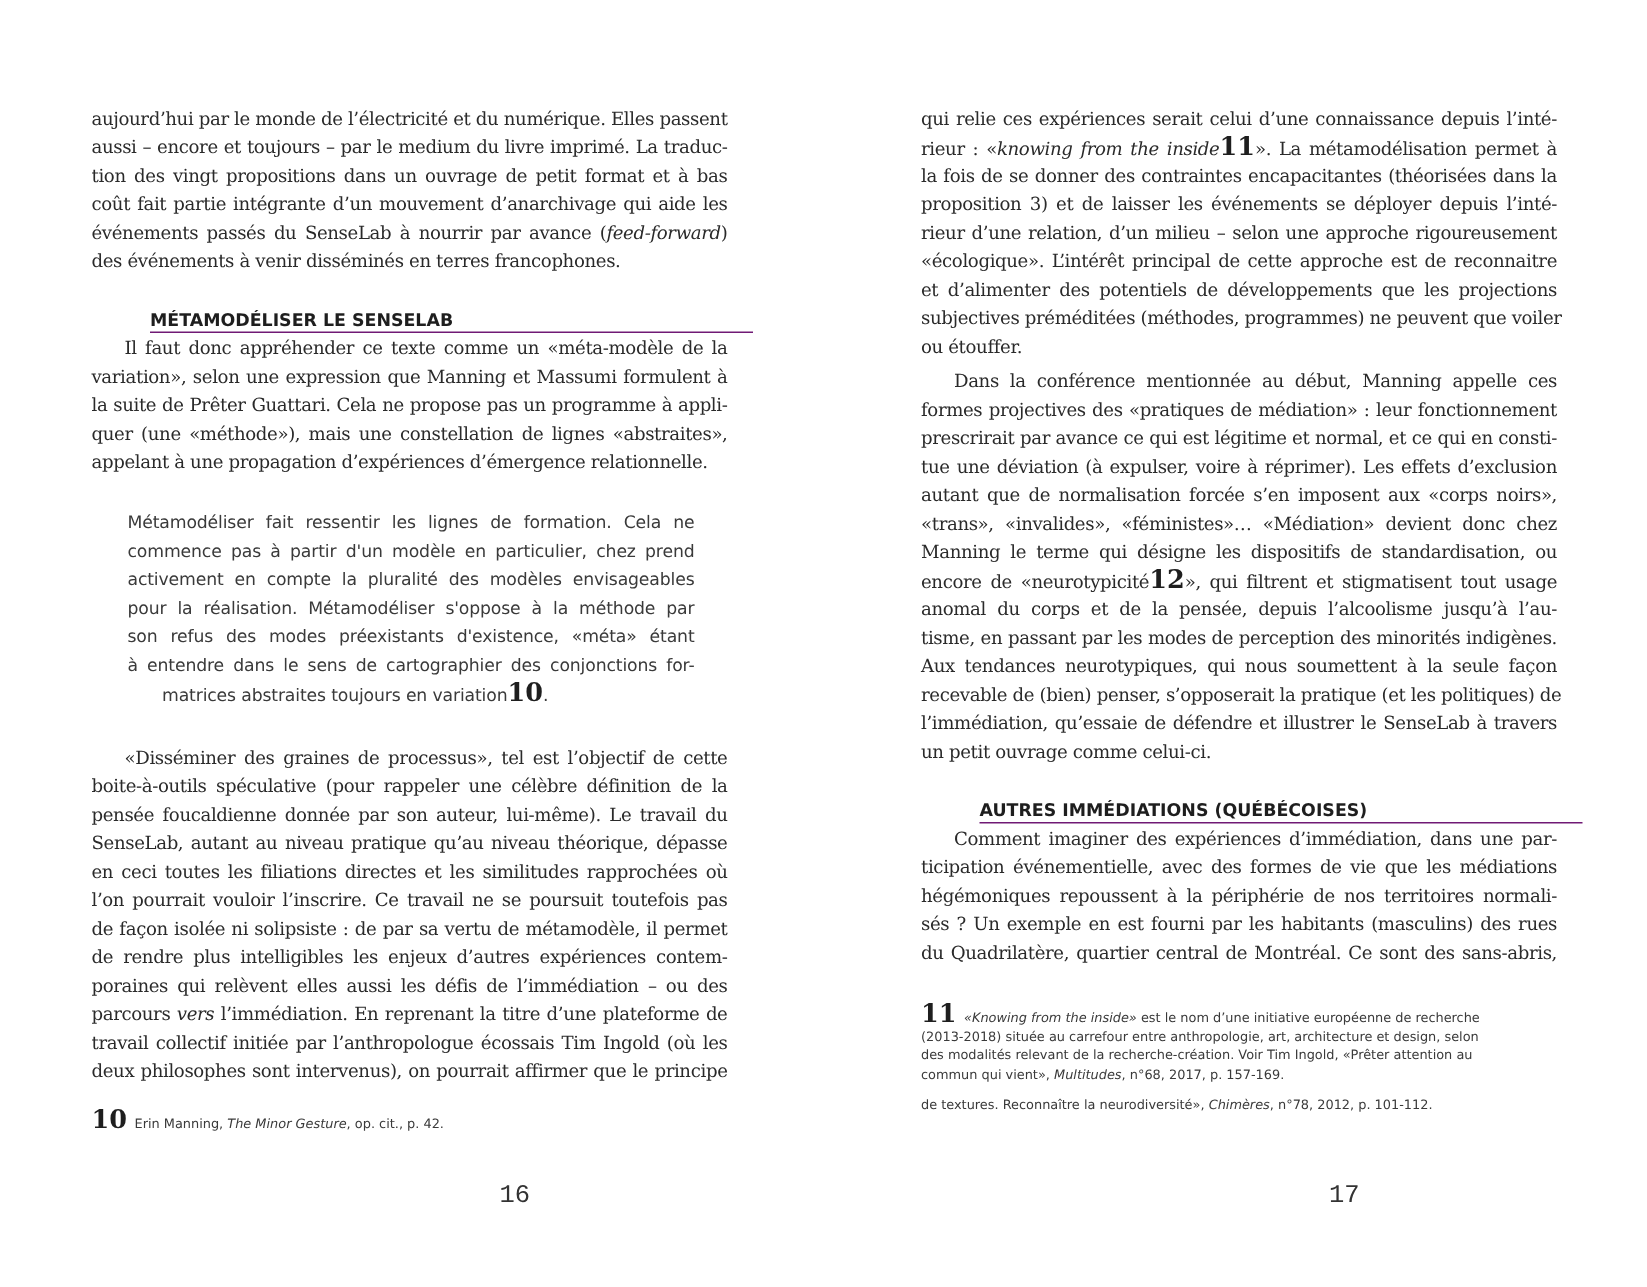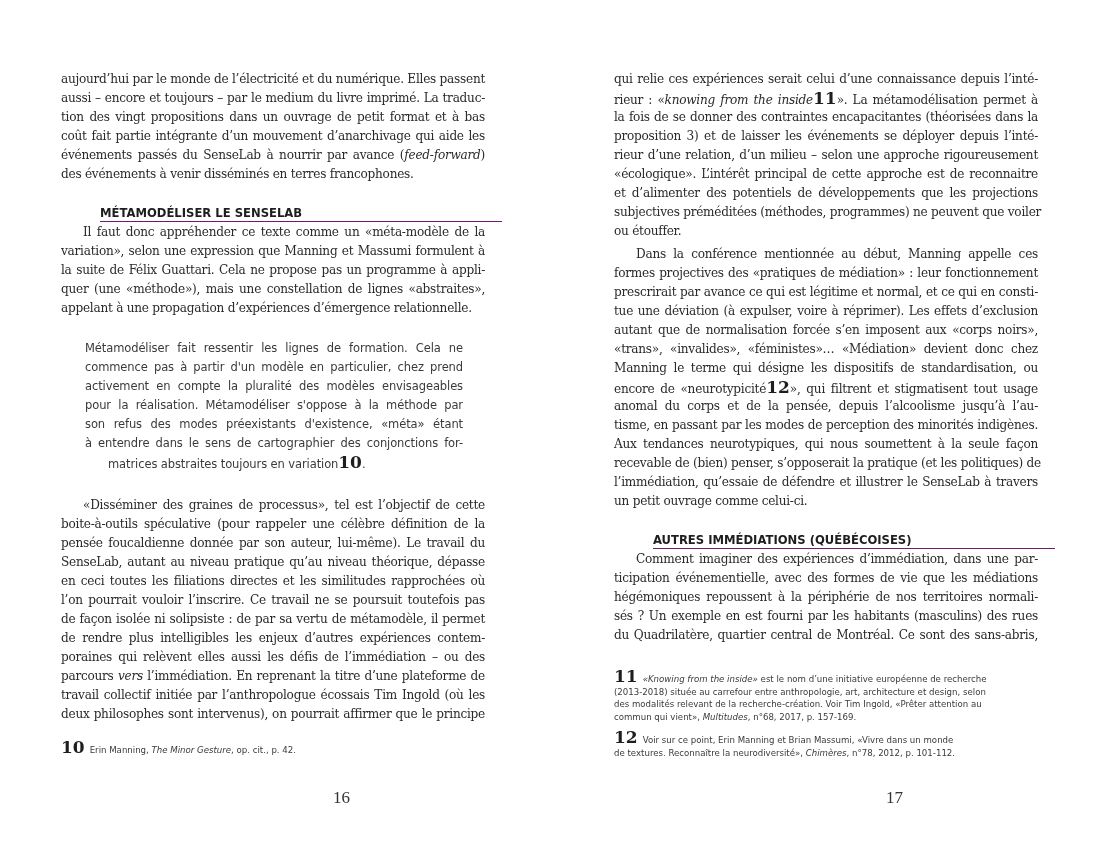--- a/index.html
+++ b/index.html
@@ -12,42 +12,42 @@
   .line.last { text-align-last: left; }
   .line.indent { padding-left: 22px; width: 402px; }
   .heading { position: absolute; left: 39px; width: 402px; font-family: "DejaVu Sans", "Liberation Sans", sans-serif; font-weight: bold; font-size: 11.6px; letter-spacing: 0; line-height: 16px; border-bottom: 1px solid #701a75; padding-bottom: 0px; color: #1e1e1e; }
   .quote { position: absolute; left: 24px; width: 378px; font-family: "DejaVu Sans", "Liberation Sans", sans-serif; font-size: 11.5px; color: #3a3a3a; letter-spacing: -0.1px; }
   .qline { position: absolute; left: 0; width: 378px; height: 19px; line-height: 19px; white-space: nowrap; text-align: justify; text-align-last: justify; }
   .qline.last { text-align-last: left; margin-left: 23px; }
   .fnref { font-family: "DejaVu Serif", "Liberation Serif", serif; font-weight: bold; font-size: 17px; color: #1e1e1e; letter-spacing: 0; }
   .footnote { position: absolute; left: 0; font-family: "DejaVu Sans", "Liberation Sans", sans-serif; font-size: 8.6px; color: #3a3a3a; line-height: 12.5px; width: 440px; }
   .fn-num { font-family: "DejaVu Serif", "Liberation Serif", serif; font-weight: bold; font-size: 17px; color: #1e1e1e; margin-right: 5px; }
   .fn-line { white-space: nowrap; }
-  .pagenum { position: absolute; font-family: Liberation Serif, serif; font-weight: 300; font-size: 17px; color: #333; top: 788px; }
+  .pagenum { position: absolute; font-family: Liberation Mono, monospace; font-weight: 300; font-size: 17px; color: #333; top: 788px; }
   i, .it { font-style: italic; }
 </style>
 </head>
 <body>
 
 <div class="page" id="page-left">
   <div class="serif">
     <div class="line" style="top:70px">aujourd’hui par le monde de l’électricité et du numérique. Elles passent</div>
     <div class="line" style="top:89px">aussi – encore et toujours – par le medium du livre imprimé. La traduc-</div>
     <div class="line" style="top:108px">tion des vingt propositions dans un ouvrage de petit format et à bas</div>
     <div class="line" style="top:127px">coût fait partie intégrante d’un mouvement d’anarchivage qui aide les</div>
     <div class="line" style="top:146px"><span>événements passés du SenseLab à nourrir par avance (</span><i>feed-forward</i><span>)</span></div>
     <div class="line last" style="top:165px">des événements à venir disséminés en terres francophones.</div>
   </div>
 
   <div class="heading" style="top:205px">MÉTAMODÉLISER LE SENSELAB</div>
 
   <div class="serif">
     <div class="line indent" style="top:223px">Il faut donc appréhender ce texte comme un «méta-modèle de la</div>
     <div class="line" style="top:242px">variation», selon une expression que Manning et Massumi formulent à</div>
-    <div class="line" style="top:261px">la suite de Félix Guattari. Cela ne propose pas un programme à appli-</div>
+    <div class="line" style="top:261px">la suite de Prêter Guattari. Cela ne propose pas un programme à appli-</div>
     <div class="line" style="top:280px">quer (une «méthode»), mais une constellation de lignes «abstraites»,</div>
     <div class="line last" style="top:299px">appelant à une propagation d’expériences d’émergence relationnelle.</div>
   </div>
 
   <div class="quote" style="top:339px">
     <div class="qline" style="top:0px">Métamodéliser fait ressentir les lignes de formation. Cela ne</div>
     <div class="qline" style="top:19px">commence pas à partir d'un modèle en particulier, chez prend</div>
     <div class="qline" style="top:38px">activement en compte la pluralité des modèles envisageables</div>
     <div class="qline" style="top:57px">pour la réalisation. Métamodéliser s'oppose à la méthode par</div>
     <div class="qline" style="top:76px">son refus des modes préexistants d'existence, «méta» étant</div>
@@ -118,18 +118,17 @@
   </div>
 
   <div class="footnote" style="top:670px">
     <div class="fn-line"><span class="fn-num">11</span><i>«Knowing from the inside»</i><span> est le nom d’une initiative européenne de recherche</span></div>
     <div class="fn-line">(2013-2018) située au carrefour entre anthropologie, art, architecture et design, selon</div>
     <div class="fn-line">des modalités relevant de la recherche-création. Voir Tim Ingold, «Prêter attention au</div>
     <div class="fn-line"><span>commun qui vient», </span><i>Multitudes</i><span>, n°68, 2017, p. 157-169.</span></div>
   </div>
 
   <div class="footnote" style="top:731px">
-    <div class="fn-line"><span class="fn-num">12</span><span>Voir sur ce point, Erin Manning et Brian Massumi, «Vivre dans un monde</span></div>
     <div class="fn-line"><span>de textures. Reconnaître la neurodiversité», </span><i>Chimères</i><span>, n°78, 2012, p. 101-112.</span></div>
   </div>
 
   <div class="pagenum" style="left:272px">17</div>
 </div>
 
 </body></html>

